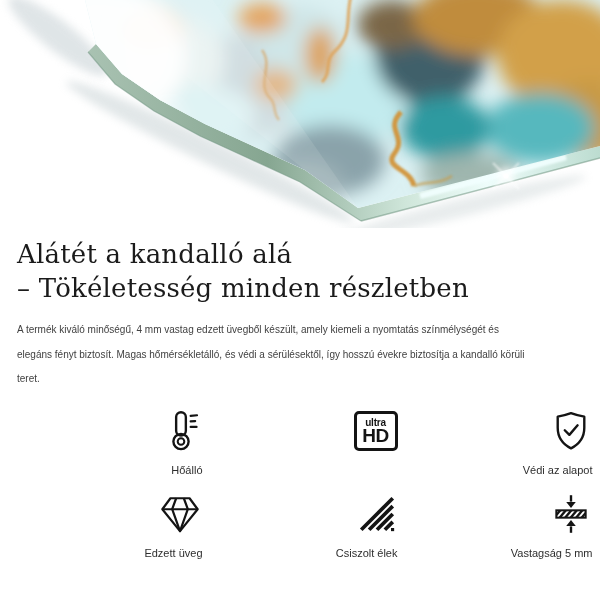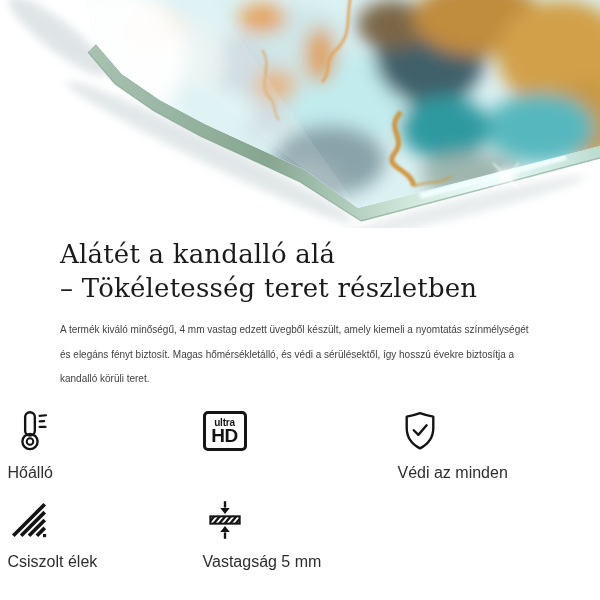--- a/index.html
+++ b/index.html
@@ -8,21 +8,21 @@
     font-family: "Liberation Sans", sans-serif;
     -webkit-font-smoothing: antialiased;
   }
   .page { position: relative; width: 600px; height: 600px; background: #ffffff; }
 
   
   .hero { position: relative; width: 600px; height: 228px; }
   .hero svg { display: block; }
 
   
-  .content { padding: 0 60px; }
+  .content { padding: 0 17px; }
   .title {
     margin: 9px 0 0;
     font-family: "DejaVu Serif", "Liberation Serif", serif;
     font-weight: 400;
     font-size: 26px;
     line-height: 34px;
     color: #1b1b1b;
     letter-spacing: 0.2px;
   }
   .desc {
@@ -34,23 +34,23 @@
   }
 
   
   .features {
     margin: 17px 0 0;
     display: grid;
     grid-template-columns: repeat(3, 195px);
     justify-content: center;
     row-gap: 16px;
   }
-  .feature { display: flex; flex-direction: column; align-items: flex-start; }
+  .feature { display: flex; flex-direction: column; align-items: flex-end; }
   .icon-box { height: 44px; display: flex; align-items: center; justify-content: center; }
-  .feature .label { margin-top: 11px; font-size: 16px; color: #2e2e2e; white-space: nowrap; }
+  .feature .label { margin-top: 11px; font-size: 11px; color: #2e2e2e; white-space: nowrap; }
 
   
   .uhd {
     width: 38px; height: 34px;
     border: 3px solid #141414; border-radius: 5px;
     display: flex; flex-direction: column; align-items: center; justify-content: center;
     color: #141414;
   }
   .uhd .t1 { font-size: 10px; font-weight: 700; line-height: 10px; letter-spacing: -0.2px; }
   .uhd .t2 { font-size: 19px; font-weight: 800; line-height: 15px; letter-spacing: -0.5px; }
@@ -136,21 +136,21 @@
         <line x1="519" y1="163" x2="493" y2="189" stroke="#ffffff" stroke-width="1.4" opacity="0.8" filter="url(#fFine)"></line>
         <circle cx="506" cy="176" r="8" fill="#ffffff" opacity="0.9" filter="url(#fMed)"></circle>
         <circle cx="506" cy="176" r="2.6" fill="#ffffff"></circle>
       </g>
     </svg>
   </div>
 
   <div class="content">
     <h1 class="title">
       <div>Alátét a kandalló alá</div>
-      <div>– Tökéletesség teret részletben</div>
+      <div>– Tökéletesség minden részletben</div>
     </h1>
     <p class="desc">A termék kiváló minőségű, 4 mm vastag edzett üvegből készült, amely kiemeli a nyomtatás színmélységét és elegáns fényt biztosít. Magas hőmérsékletálló, és védi a sérülésektől, így hosszú évekre biztosítja a kandalló körüli teret.</p>
 
     <div class="features">
 
       <div class="feature">
         <div class="icon-box">
           <svg width="44" height="44" viewBox="0 0 48 48" aria-hidden="true">
             <rect x="18.7" y="3.5" width="10.6" height="25.5" rx="5.3" fill="none" stroke="#141414" stroke-width="2.6"></rect>
             <circle cx="24" cy="35.5" r="8.3" fill="none" stroke="#141414" stroke-width="2.6"></circle>
@@ -174,23 +174,35 @@
         </div>
       </div>
 
       <div class="feature">
         <div class="icon-box">
           <svg width="44" height="44" viewBox="0 0 48 48" aria-hidden="true">
             <path d="M24 4.5 C29 6.3 33.8 7.6 38.5 8.4 L38.5 20.5 C38.5 31.5 32.6 38.6 24 43 C15.4 38.6 9.5 31.5 9.5 20.5 L9.5 8.4 C14.2 7.6 19 6.3 24 4.5 Z" fill="none" stroke="#141414" stroke-width="2.6" stroke-linejoin="round"></path>
             <path d="M17.2 23.2 L22.2 28.2 L31.2 17.8" fill="none" stroke="#141414" stroke-width="2.6" stroke-linecap="round" stroke-linejoin="round"></path>
           </svg>
         </div>
-        <div class="label">Védi az minden</div>
-      </div>
-
+        <div class="label">Védi az alapot</div>
+      </div>
+
+      <div class="feature">
+        <div class="icon-box">
+          <svg width="46" height="42" viewBox="0 0 48 44" aria-hidden="true">
+            <g fill="none" stroke="#141414" stroke-width="2.3" stroke-linejoin="round">
+              <path d="M14 5.5 H34 L42.5 17 L24 40 L5.5 17 Z"></path>
+              <path d="M5.5 17 H42.5"></path>
+              <path d="M20 5.5 L15.8 17 L24 40 L32.2 17 L28 5.5"></path>
+            </g>
+          </svg>
+        </div>
+        <div class="label">Edzett üveg</div>
+      </div>
 
       <div class="feature">
         <div class="icon-box">
           <svg width="42" height="42" viewBox="0 0 48 48" aria-hidden="true">
             <g stroke="#141414" stroke-width="4.2">
               <line x1="6" y1="42" x2="42" y2="6"></line>
               <line x1="15" y1="42" x2="42" y2="15"></line>
               <line x1="24" y1="42" x2="42" y2="24"></line>
               <line x1="33" y1="42" x2="42" y2="33"></line>
             </g>

